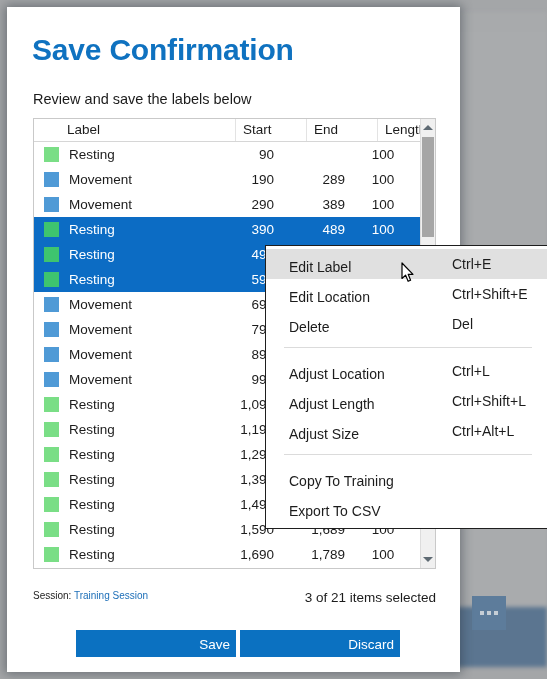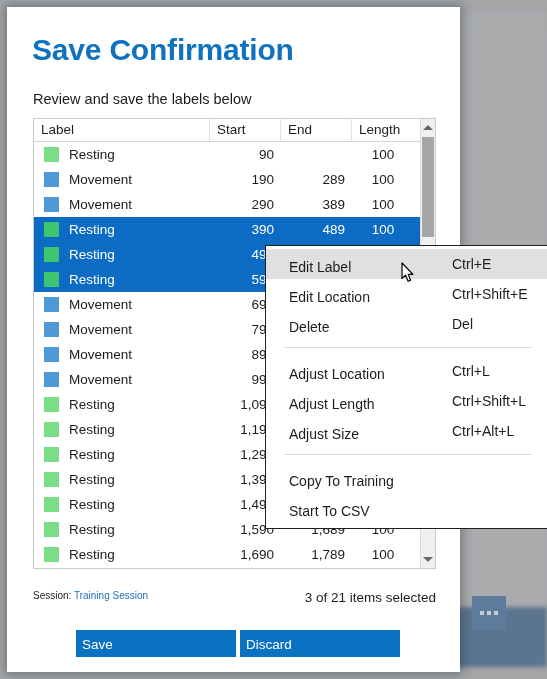--- a/index.html
+++ b/index.html
@@ -130,20 +130,21 @@
     top: 0;
     height: 22px;
     line-height: 22px;
     font-size: 13.5px;
     color: #1c1c1c;
     border-right: 1px solid #e3e3e3;
     box-sizing: border-box;
     padding-left: 7px;
     white-space: nowrap;
     overflow: hidden;
+    margin-left: 26px;
   }
   .hcell.c0 { left: 0px;   width: 176px; }
   .hcell.c1 { left: 176px; width: 71px; }
   .hcell.c2 { left: 247px; width: 71px; }
   .hcell.c3 { left: 318px; width: 69px; border-right: none; }
 
   .grid-body {
     position: absolute;
     left: 0;
     top: 23px;
@@ -255,21 +256,21 @@
   }
 
   .btn {
     position: absolute;
     top: 623px;
     height: 27px;
     line-height: 27px;
     background: #0b71c1;
     color: #ffffff;
     font-size: 13.5px;
-    text-align: left;
+    text-align: right;
     border: none;
     cursor: pointer;
     font-family: "Liberation Sans", sans-serif;
   }
   .btn-save    { left: 69px;  width: 160px; }
   .btn-discard { left: 233px; width: 160px; }
 
   
   .ctxmenu {
     position: absolute;
@@ -504,21 +505,21 @@
         </div>
         <div class="mi">
           <span class="mtext">Adjust Size</span>
           <span class="mkey">Ctrl+Alt+L</span>
         </div>
         <div class="msep"></div>
         <div class="mi">
           <span class="mtext">Copy To Training</span>
         </div>
         <div class="mi">
-          <span class="mtext">Start To CSV</span>
+          <span class="mtext">Export To CSV</span>
         </div>
       </div>
 
     <div class="cursor">
       <svg width="14" height="21" viewBox="0 0 14 21">
         <path d="M1,1 L1,16.5 L4.6,13.1 L7.1,19.3 L9.6,18.2 L7.2,12.3 L12,12.3 Z" fill="#ffffff" stroke="#000000" stroke-width="1.2" stroke-linejoin="round"></path>
       </svg>
     </div>
 
   </div>

